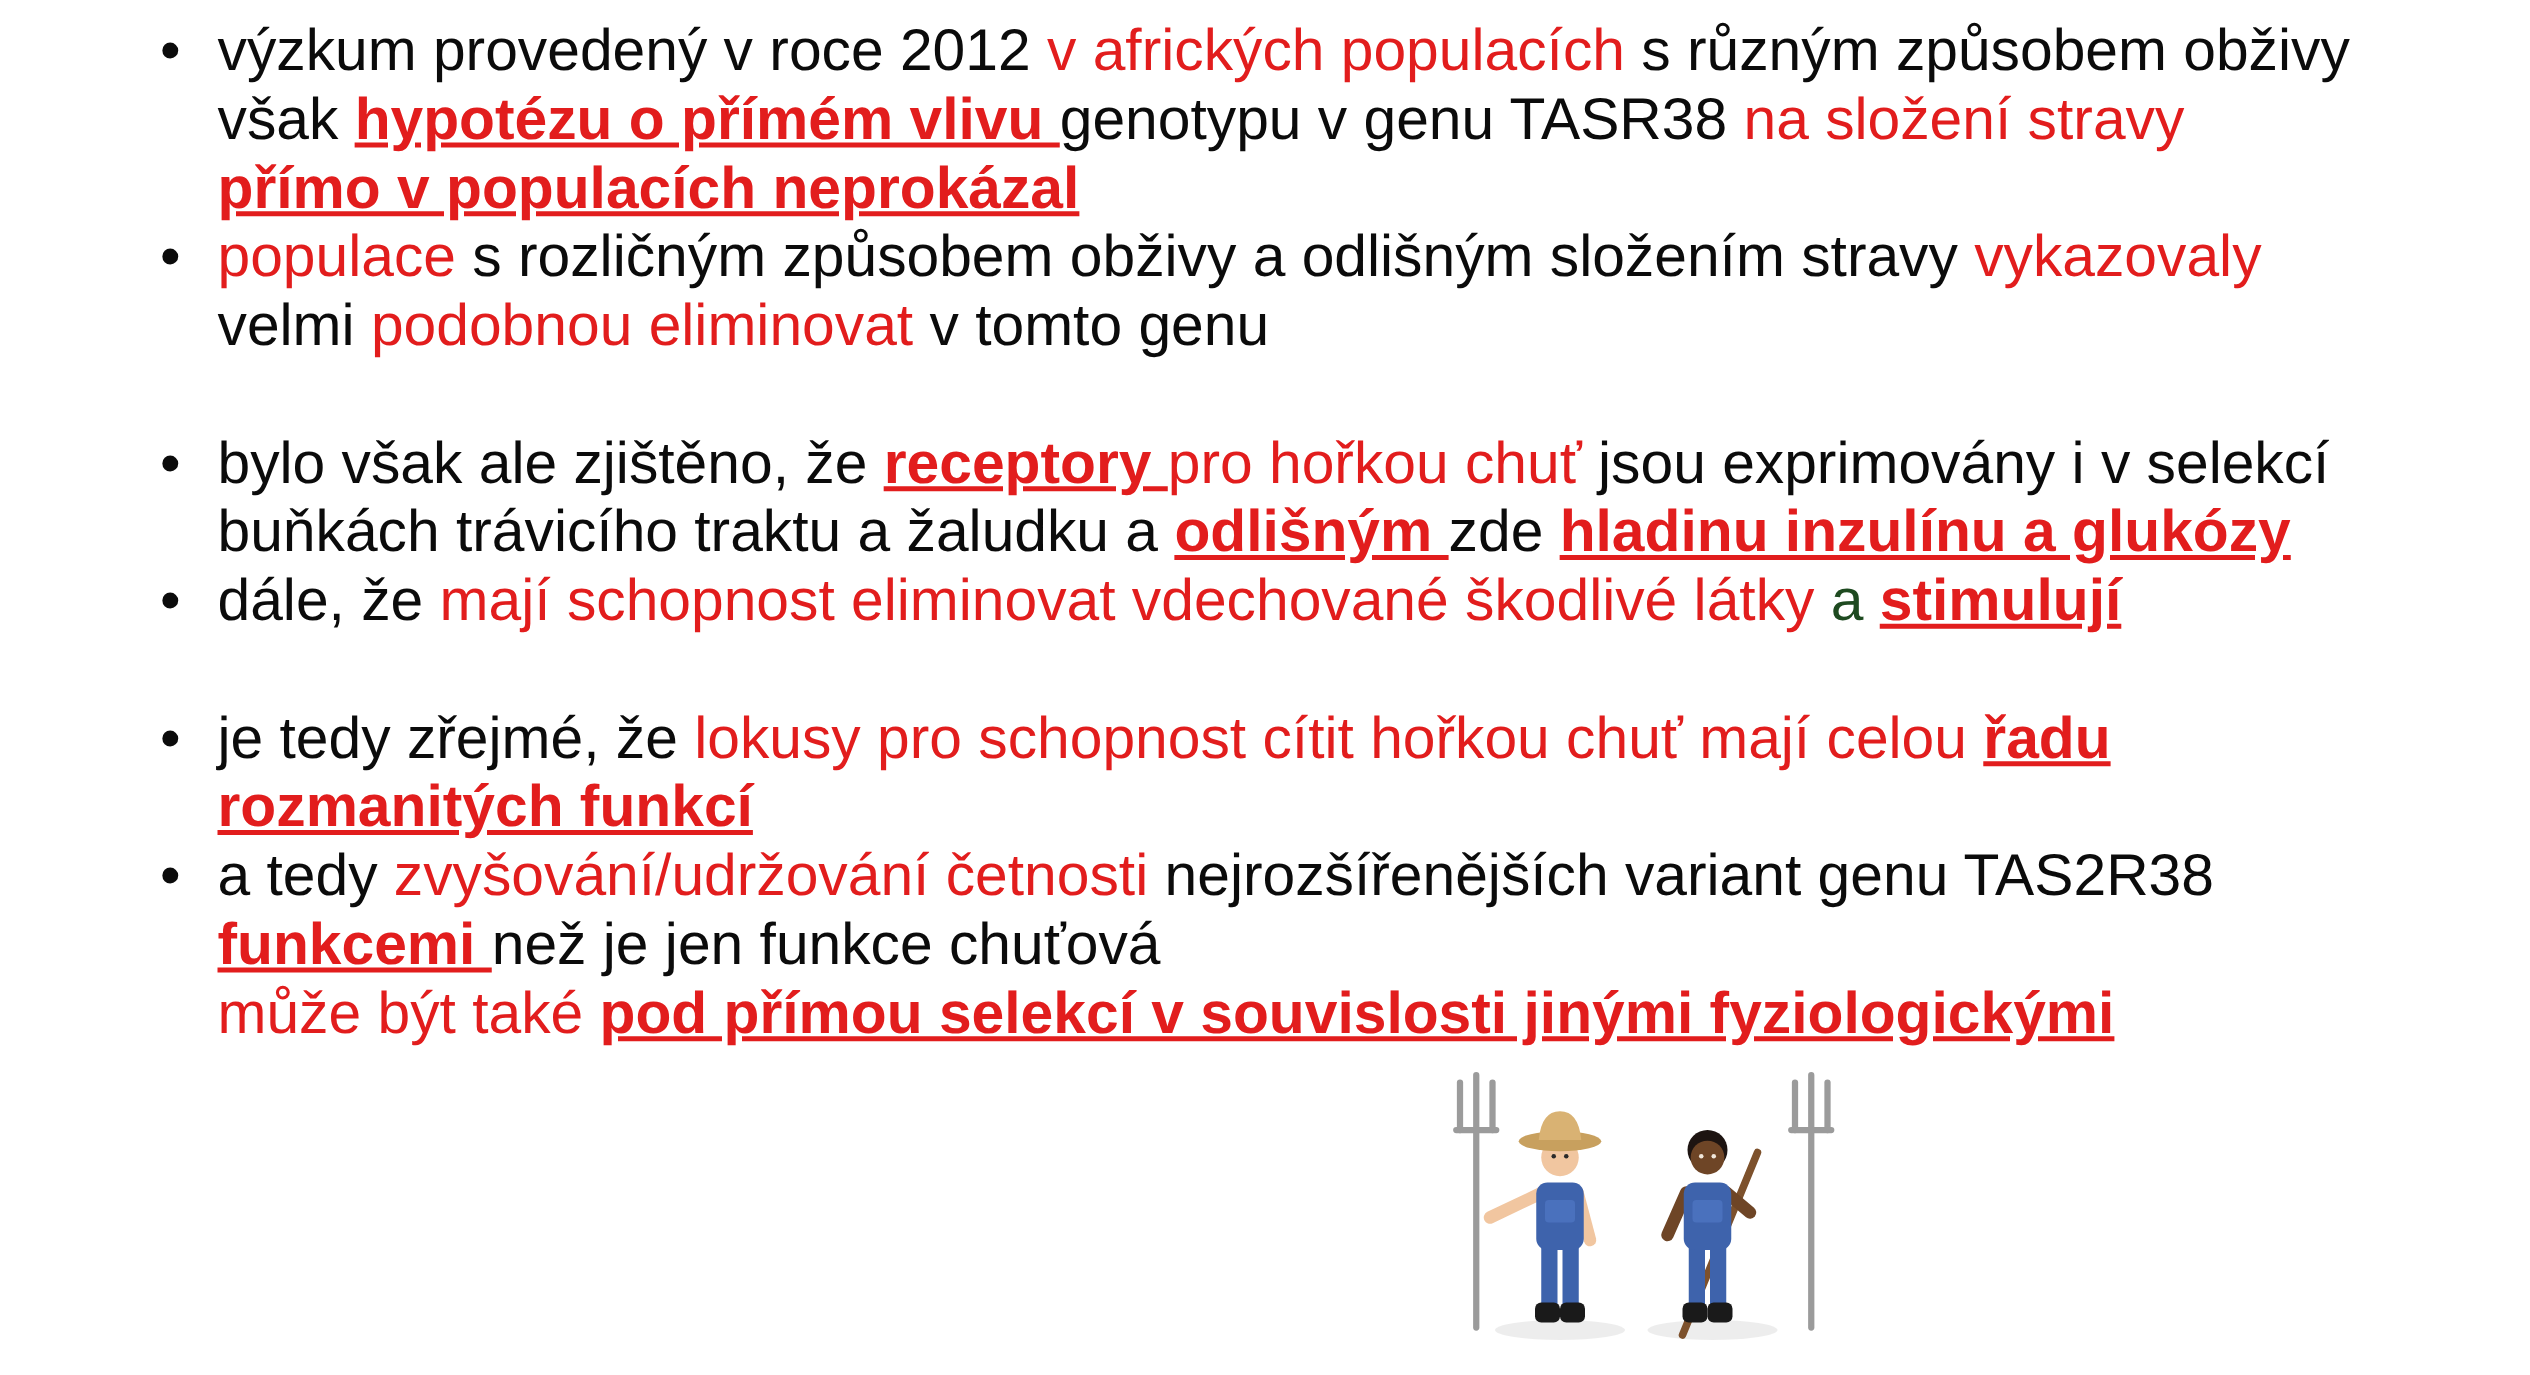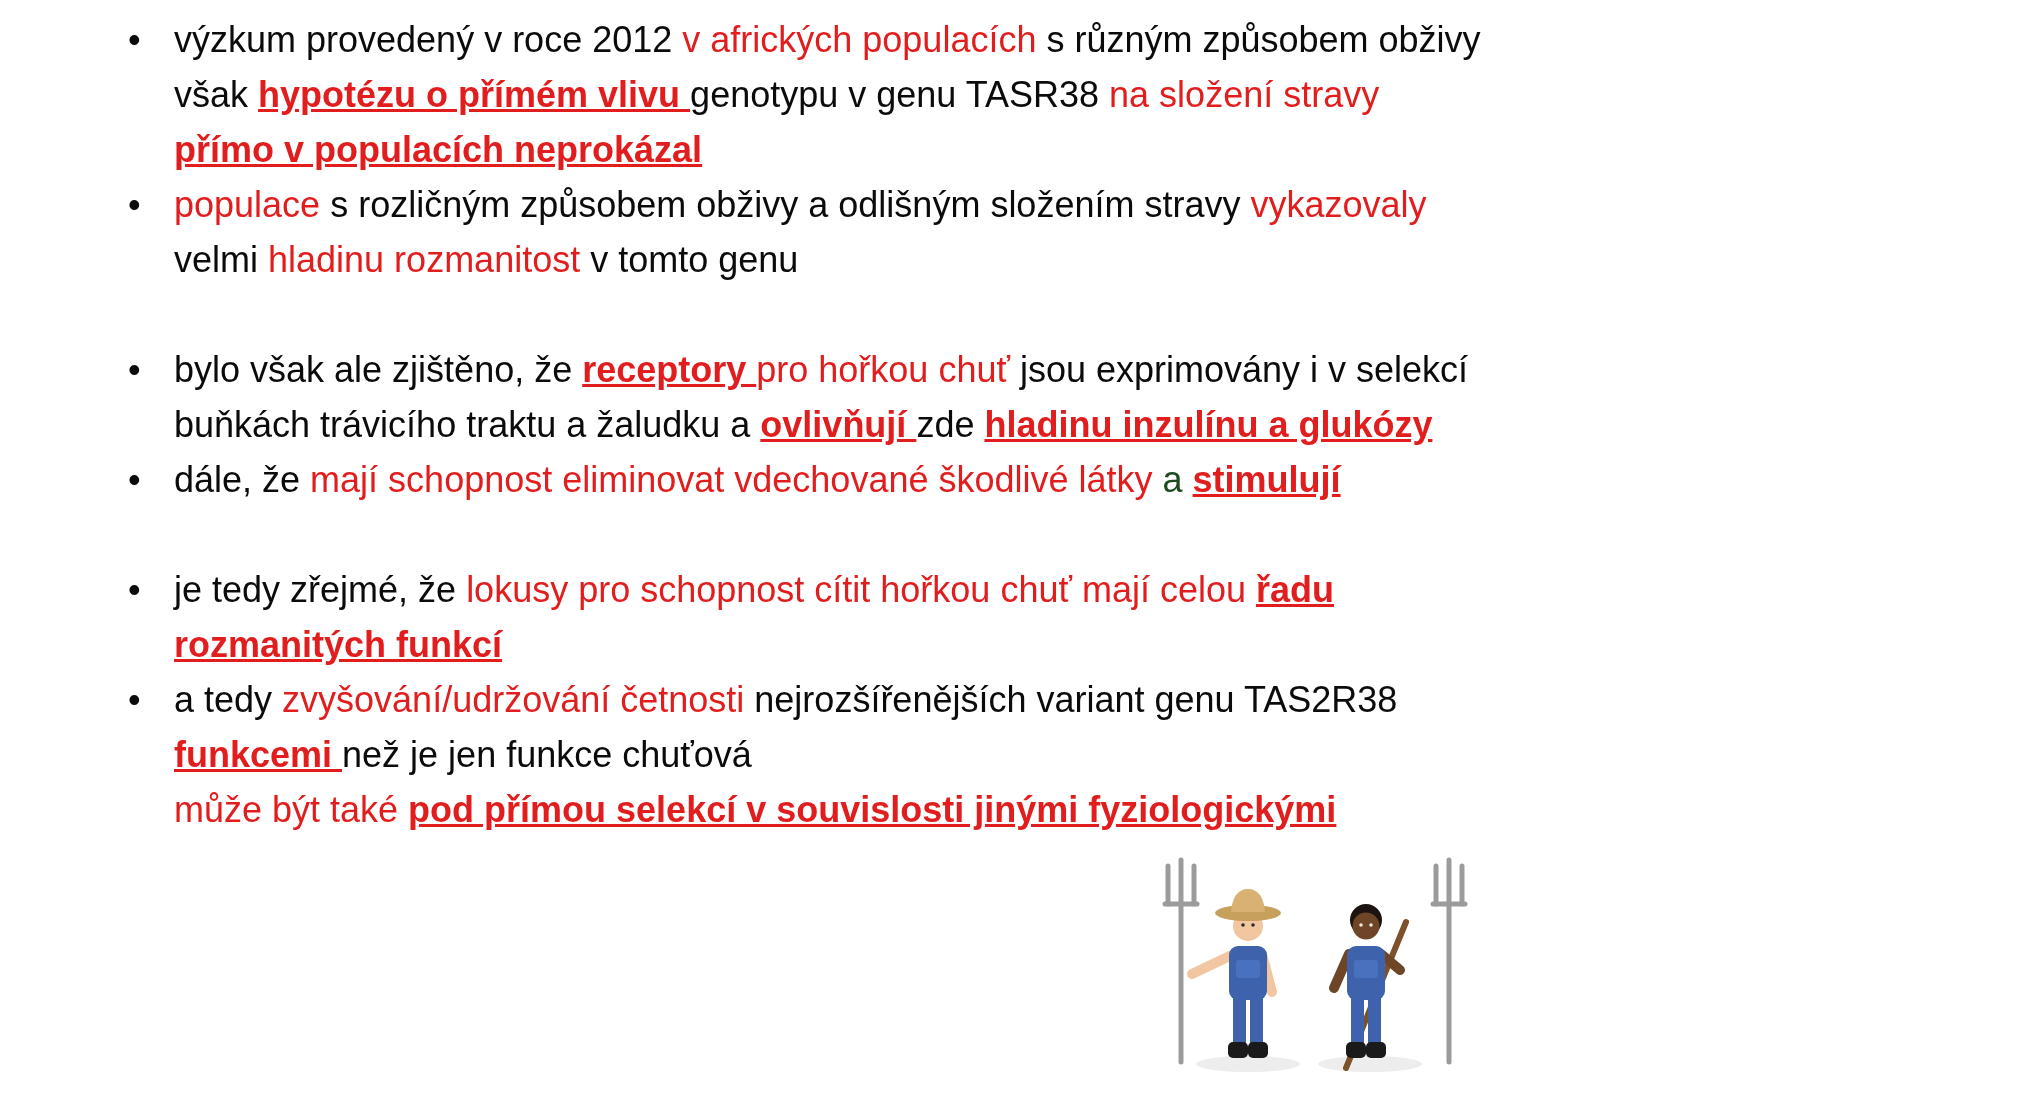--- a/index.html
+++ b/index.html
@@ -9,21 +9,21 @@
     width: 2024px;
     height: 1100px;
     background: #ffffff;
     font-family: "Liberation Sans", sans-serif;
   }
   .text-block {
     position: absolute;
     left: 128px;
     top: 12px;
     width: 1850px;
-    font-size: 36px;
+    font-size: 47px;
     line-height: 55px;
     letter-spacing: 0px;
   }
   .line { padding-left: 46px; white-space: nowrap; }
   .line .bullet {
     display: inline-block;
     width: 46px;
     margin-left: -46px;
     color: var(--black, #0b0b0b);
   }
@@ -43,24 +43,24 @@
 </head>
 <body>
 
 <div class="slide">
 
   <div class="text-block">
       <div class="line"><span class="bullet">•</span><span class="c-black">výzkum provedený v roce 2012 </span><span class="c-red">v afrických populacích </span><span class="c-black">s různým způsobem obživy</span></div>
       <div class="line"><span class="c-black">však </span><span class="c-redBold">hypotézu o přímém vlivu </span><span class="c-black">genotypu v genu TASR38 </span><span class="c-red">na složení stravy</span></div>
       <div class="line"><span class="c-redBold">přímo v populacích neprokázal</span></div>
       <div class="line"><span class="bullet">•</span><span class="c-red">populace </span><span class="c-black">s rozličným způsobem obživy a odlišným složením stravy </span><span class="c-red">vykazovaly</span></div>
-      <div class="line"><span class="c-black">velmi </span><span class="c-red">hladinu rozmanitost </span><span class="c-black">v tomto genu</span></div>
+      <div class="line"><span class="c-black">velmi </span><span class="c-red">podobnou eliminovat </span><span class="c-black">v tomto genu</span></div>
       <div class="spacer"></div>
       <div class="line"><span class="bullet">•</span><span class="c-black">bylo však ale zjištěno, že </span><span class="c-redBold">receptory </span><span class="c-red">pro hořkou chuť </span><span class="c-black">jsou exprimovány i v selekcí</span></div>
-      <div class="line"><span class="c-black">buňkách trávicího traktu a žaludku a </span><span class="c-redBold">ovlivňují </span><span class="c-black">zde </span><span class="c-redBold">hladinu inzulínu a glukózy</span></div>
+      <div class="line"><span class="c-black">buňkách trávicího traktu a žaludku a </span><span class="c-redBold">odlišným </span><span class="c-black">zde </span><span class="c-redBold">hladinu inzulínu a glukózy</span></div>
       <div class="line"><span class="bullet">•</span><span class="c-black">dále, že </span><span class="c-red">mají schopnost eliminovat vdechované škodlivé látky </span><span class="c-green">a </span><span class="c-redBold">stimulují</span></div>
       <div class="spacer"></div>
       <div class="line"><span class="bullet">•</span><span class="c-black">je tedy zřejmé, že </span><span class="c-red">lokusy pro schopnost cítit hořkou chuť mají celou </span><span class="c-redBold">řadu</span></div>
       <div class="line"><span class="c-redBold">rozmanitých funkcí</span></div>
       <div class="line"><span class="bullet">•</span><span class="c-black">a tedy </span><span class="c-red">zvyšování/udržování četnosti </span><span class="c-black">nejrozšířenějších variant genu TAS2R38</span></div>
       <div class="line"><span class="c-redBold">funkcemi </span><span class="c-black">než je jen funkce chuťová</span></div>
       <div class="line"><span class="c-red">může být také </span><span class="c-redBold">pod přímou selekcí v souvislosti jinými fyziologickými</span></div>
     </div>
 
   <svg class="farmers" viewBox="0 0 330 226" xmlns="http://www.w3.org/2000/svg" aria-hidden="true">

